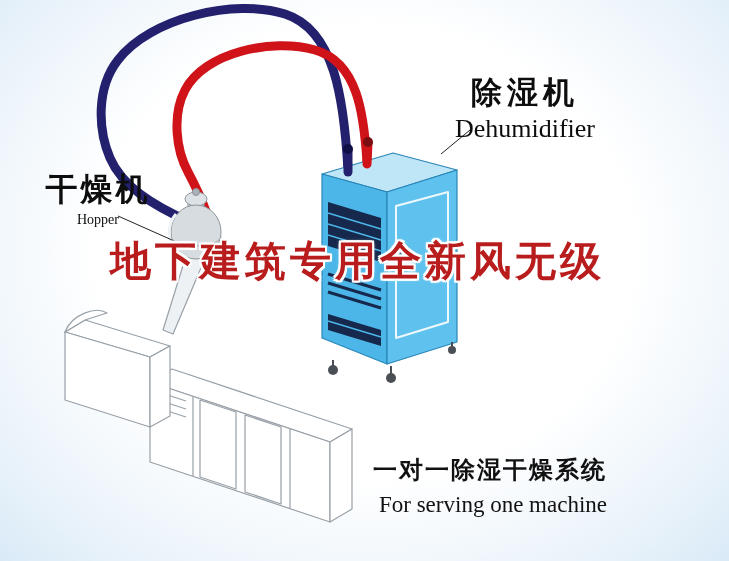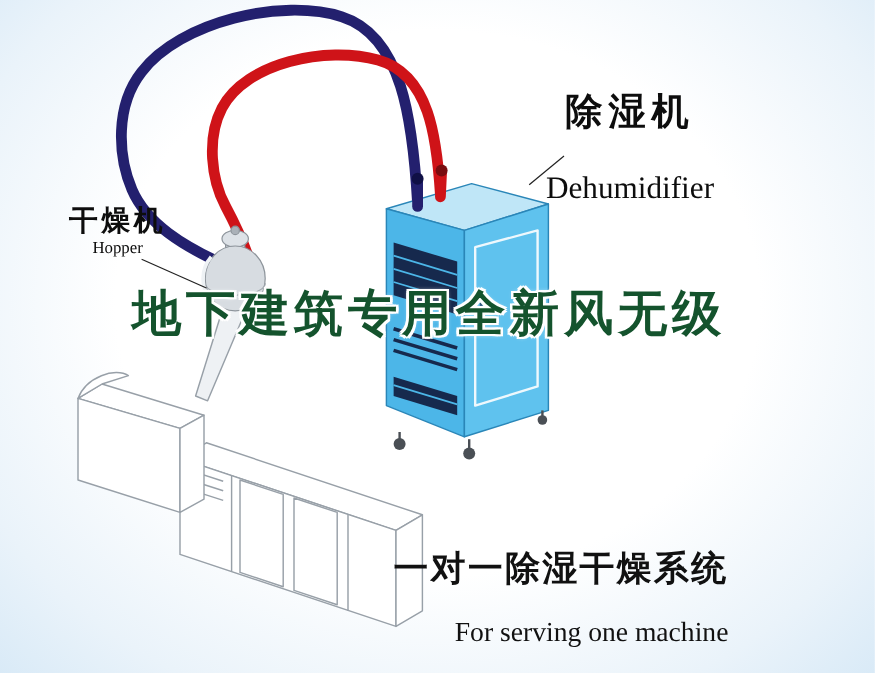--- a/index.html
+++ b/index.html
@@ -9,38 +9,38 @@
     background:radial-gradient(ellipse at 50% 45%, #ffffff 52%, #eaf3fa 82%, #d9eaf7 100%);
   }
   #stage{position:absolute;left:0;top:0;width:651px;height:561px;}
   svg{position:absolute;left:0;top:0;}
   .txt{position:absolute;white-space:nowrap;}
   .label-block{text-align:center;}
   .cn-big{
     font-weight:bold;color:#0d0d0d;
   }
   .dehum-cn{font-size:31px;letter-spacing:5px;}
-  .dehum-en{font-family:"Liberation Serif",serif;font-size:26px;color:#0d0d0d;margin-top:28px;}
-  .hopper-cn{font-size:24px;letter-spacing:3px;}
+  .dehum-en{font-family:"Liberation Serif",serif;font-size:26px;color:#0d0d0d;}
+  .hopper-cn{font-size:32px;letter-spacing:3px;}
   .hopper-en{font-family:"Liberation Serif",serif;font-size:14px;color:#0d0d0d;}
   .main-title{
     left:110px;top:236px;
     font-weight:bold;font-size:41px;line-height:50px;letter-spacing:4px;
-    color:#14532d;
+    color:#b91c1c;
     text-shadow:
       -2px -2px 0 #fff, 2px -2px 0 #fff, -2px 2px 0 #fff, 2px 2px 0 #fff,
       0 -2px 0 #fff, 0 2px 0 #fff, -2px 0 0 #fff, 2px 0 0 #fff,
       0 0 4px #ffffff;
   }
   .caption-cn{
     right:44px;top:454px;text-align:right;
-    font-weight:bold;font-size:29px;letter-spacing:2px;color:#111;
+    font-weight:bold;font-size:24px;letter-spacing:2px;color:#111;
   }
   .caption-en{
-    right:44px;top:514px;text-align:right;
+    right:44px;top:492px;text-align:right;
     font-family:"Liberation Serif",serif;font-size:23px;color:#111;
   }
 </style>
 </head>
 <body>
 
 <div id="stage">
 
   <svg width="729" height="561" viewBox="0 0 729 561">
 

